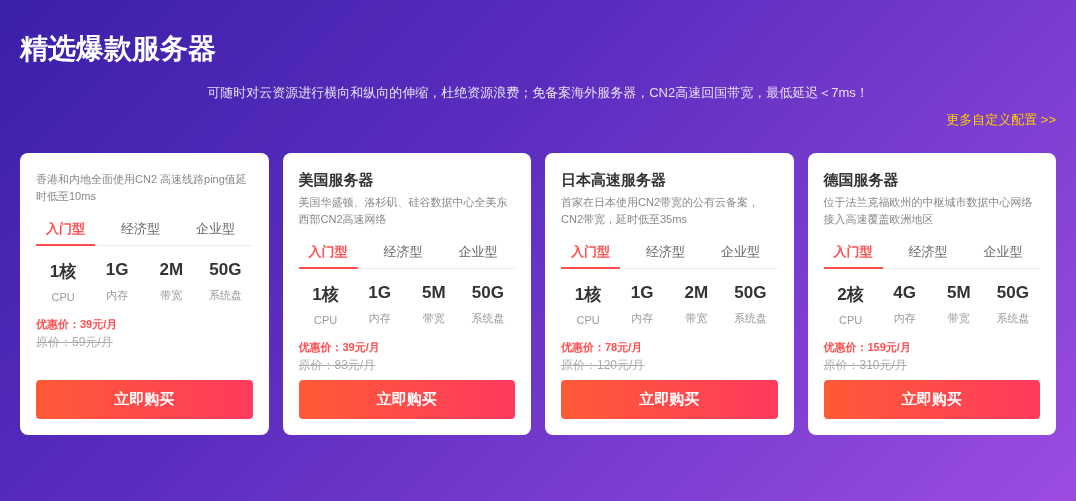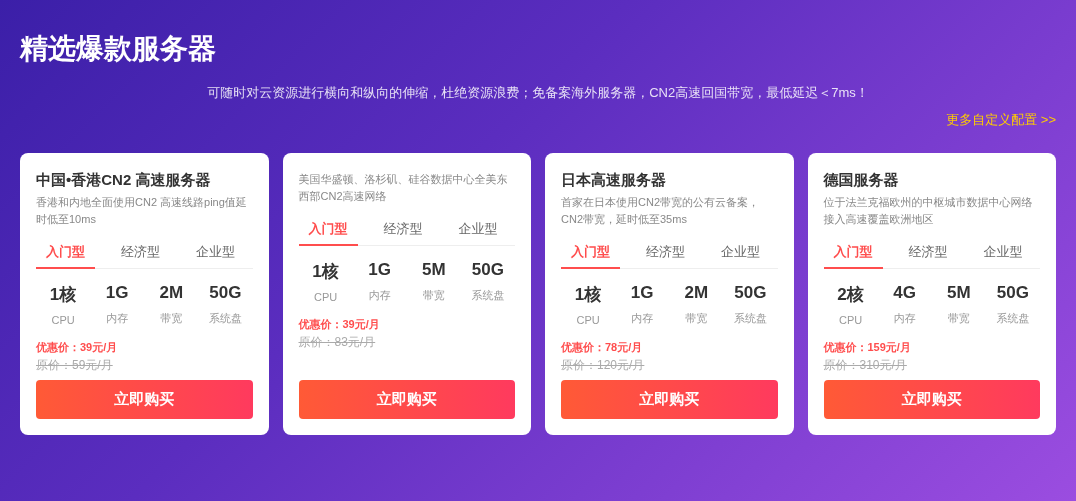--- a/index.html
+++ b/index.html
@@ -136,21 +136,20 @@
 
 <div class="page-title">精选爆款服务器</div>
 <div class="subtitle">可随时对云资源进行横向和纵向的伸缩，杜绝资源浪费；免备案海外服务器，CN2高速回国带宽，最低延迟＜7ms！</div>
 <div class="more-config">
   <a href="#">更多自定义配置 &gt;&gt;</a>
 </div>
 
 <div class="cards-container" id="cards-container">
 <div class="card">
       <div class="card-header">
-        <div class="card-title">中国•香港CN2 高速服务器</div>
         <div class="card-desc">香港和内地全面使用CN2 高速线路ping值延时低至10ms</div>
       </div>
       <div class="tabs">
         <div class="tab active">入门型</div>
         <div class="tab">经济型</div>
         <div class="tab">企业型</div>
       </div>
       <div class="specs-row">
         <div class="spec-item">
           <span class="spec-value">1核</span>
@@ -171,20 +170,21 @@
       </div>
       <div class="price-section">
         <div class="discount-price">优惠价：39元/月</div>
         <div class="original-price">原价：59元/月</div>
       </div>
       <div class="spacer"></div>
       <button class="buy-btn">立即购买</button>
     </div>
     <div class="card">
       <div class="card-header">
+        <div class="card-title">美国服务器</div>
         <div class="card-desc">美国华盛顿、洛杉矶、硅谷数据中心全美东西部CN2高速网络</div>
       </div>
       <div class="tabs">
         <div class="tab active">入门型</div>
         <div class="tab">经济型</div>
         <div class="tab">企业型</div>
       </div>
       <div class="specs-row">
         <div class="spec-item">
           <span class="spec-value">1核</span>

